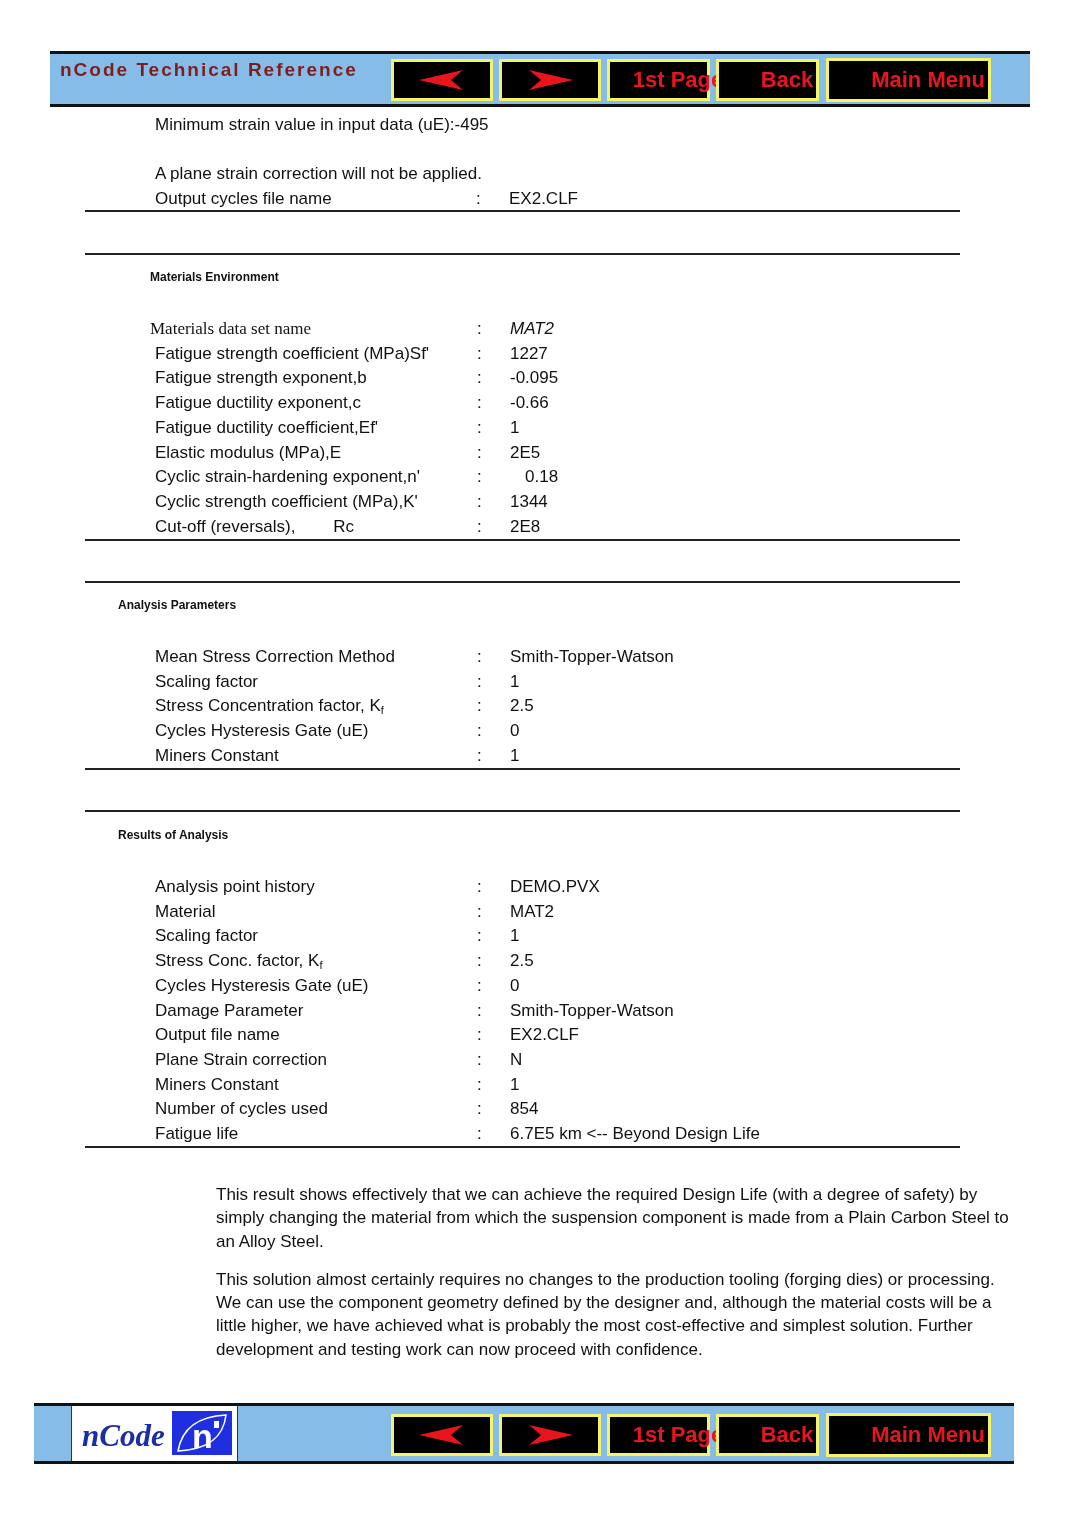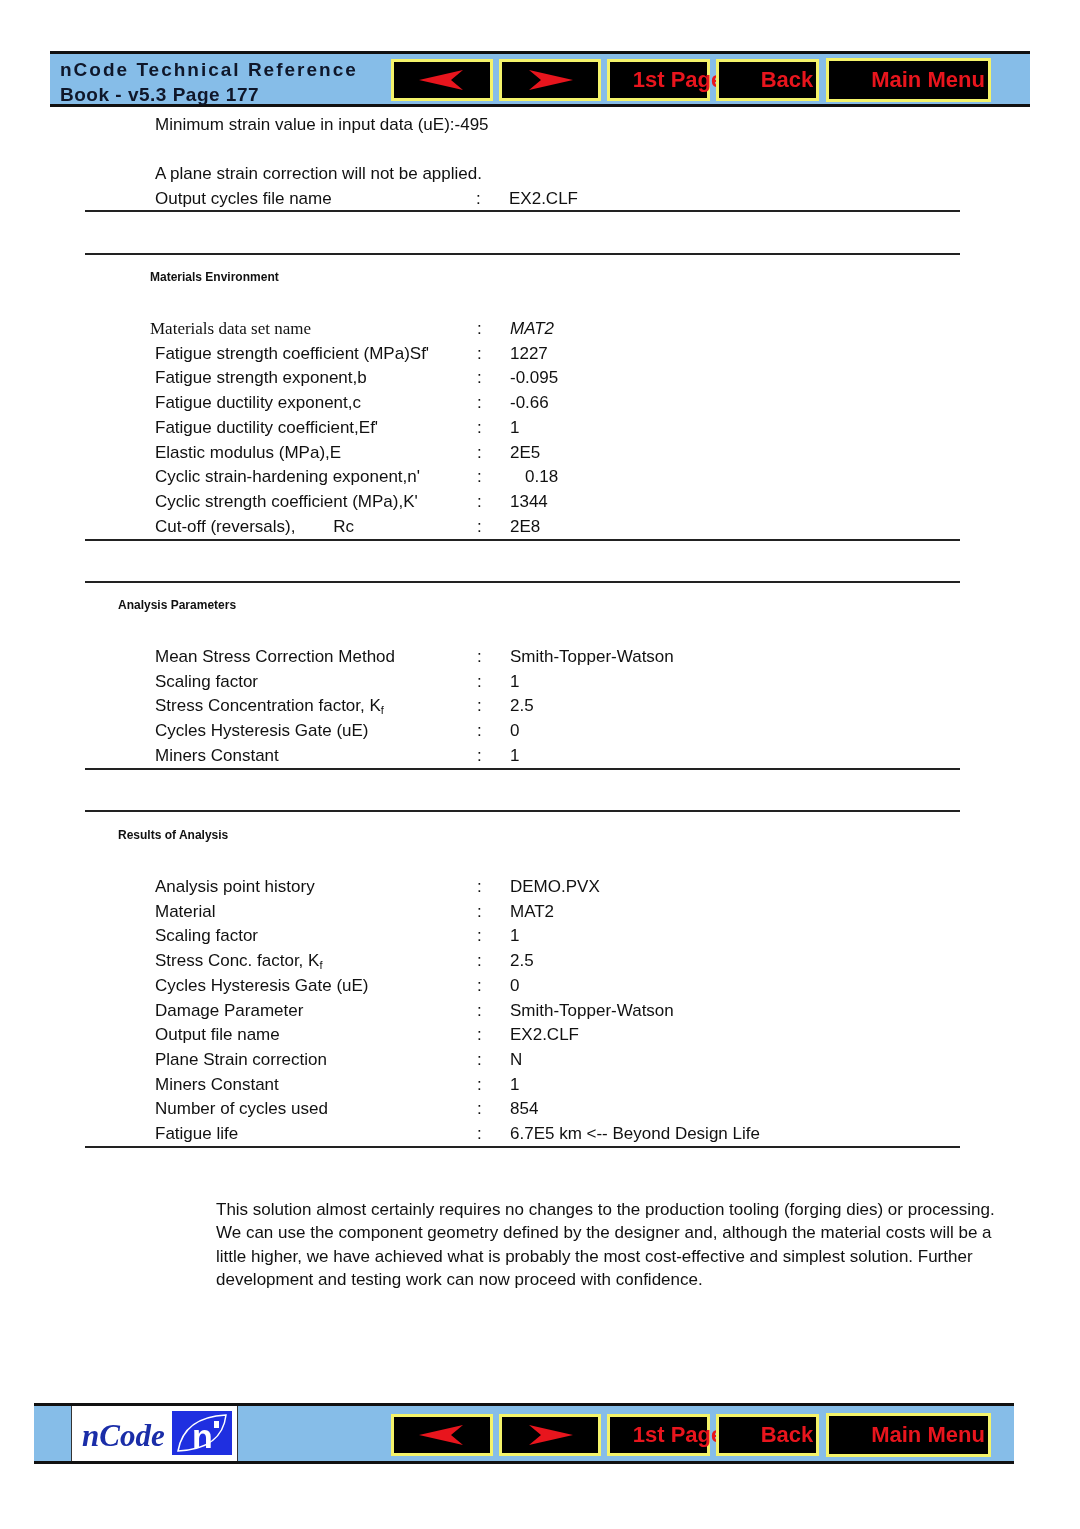--- a/index.html
+++ b/index.html
@@ -4,21 +4,21 @@
 <style>
   html, body { margin:0; padding:0; background:#ffffff; }
   body { width:1080px; height:1529px; position:relative; overflow:hidden;
          font-family:"Liberation Sans", sans-serif; color:#111; }
 
   
   .topbar { position:absolute; left:50px; top:51px; width:980px; height:56px;
             background:#86bde8; border-top:3px solid #111; border-bottom:3px solid #111;
             box-sizing:border-box; }
   .topbar .title { position:absolute; left:10px; top:3px; font-weight:bold; font-size:19px;
-                   line-height:25px; color:#0f172a; }
+                   line-height:25px; color:#7f1d1d; }
   .topbar .title .l1 { letter-spacing:2px; }
   .topbar .title .l2 { letter-spacing:0.5px; }
 
   .botbar { position:absolute; left:34px; top:1403px; width:980px; height:61px;
             background:#86bde8; border-top:3px solid #111; border-bottom:3px solid #111;
             box-sizing:border-box; }
   .logo { position:absolute; left:37px; top:0px; width:165px; height:55px; background:#fff;
           border-left:1px solid #333; border-right:1px solid #333; }
   .logo .word { position:absolute; left:10px; top:12px; font-family:"Liberation Serif", serif;
                 font-style:italic; font-weight:bold; font-size:31px; color:#1a2da8; }
@@ -41,21 +41,20 @@
   .row sub { font-size:11px; vertical-align:-3px; }
   .para { position:absolute; left:216px; width:800px; font-size:17px; line-height:23.3px; }
   .para p { margin:0; }
 </style>
 </head>
 <body>
 
 <div class="topbar">
   <div class="title">
     <div class="l1">nCode Technical Reference</div>
-    <div class="l2">Book - v5.3  Page 177</div>
   </div>
   <div class="navbtn" style="left:341px;top:5px;width:102px;height:42px;">
     <svg width="50" height="22" viewBox="0 0 50 22">
       <path d="M2 11 L46 1 L34 11 L46 21 Z" fill="#e8151d"></path>
     </svg>
   </div>
   <div class="navbtn" style="left:449px;top:5px;width:102px;height:42px;">
     <svg width="50" height="22" viewBox="0 0 50 22">
       <path d="M48 11 L4 1 L16 11 L4 21 Z" fill="#e8151d"></path>
     </svg>
@@ -211,20 +210,21 @@
     </div>
     <div class="row" style="left: 155px; top: 1124px; width: 820px;">
       <span class="lab"><span style="white-space: pre;">Fatigue life</span></span>
       <span class="col" style="left: 322px;">:</span>
       <span class="val" style="left: 355px;">6.7E5  km &lt;-- Beyond Design Life</span>
     </div>
   </div>
 <div class="rule" style="top:1146px;"></div>
 
 <div class="para" style="top:1183px;">
+  <p>This result shows effectively that we can achieve the required Design Life (with a degree of safety) by simply changing the material from which the suspension component is made from a Plain Carbon Steel to an Alloy Steel.</p>
   <p style="margin-top:15px;">This solution almost certainly requires no changes to the production tooling (forging dies) or processing. We can use the component geometry defined by the designer and, although the material costs will be a little higher, we have achieved what is probably the most cost-effective and simplest solution. Further development and testing work can now proceed with confidence.</p>
 </div>
 
 <div class="botbar">
   <div class="logo">
     <span class="word">nCode</span>
     <div class="mark">
       <svg width="60" height="44" viewBox="0 0 60 44">
         <path d="M6 40 Q12 6 54 4 Q50 38 6 40 Z" fill="none" stroke="#fff" stroke-width="1.5"></path>
         <text x="20" y="37" font-family="Liberation Sans, sans-serif" font-weight="bold" font-size="34" fill="#fff">n</text>

